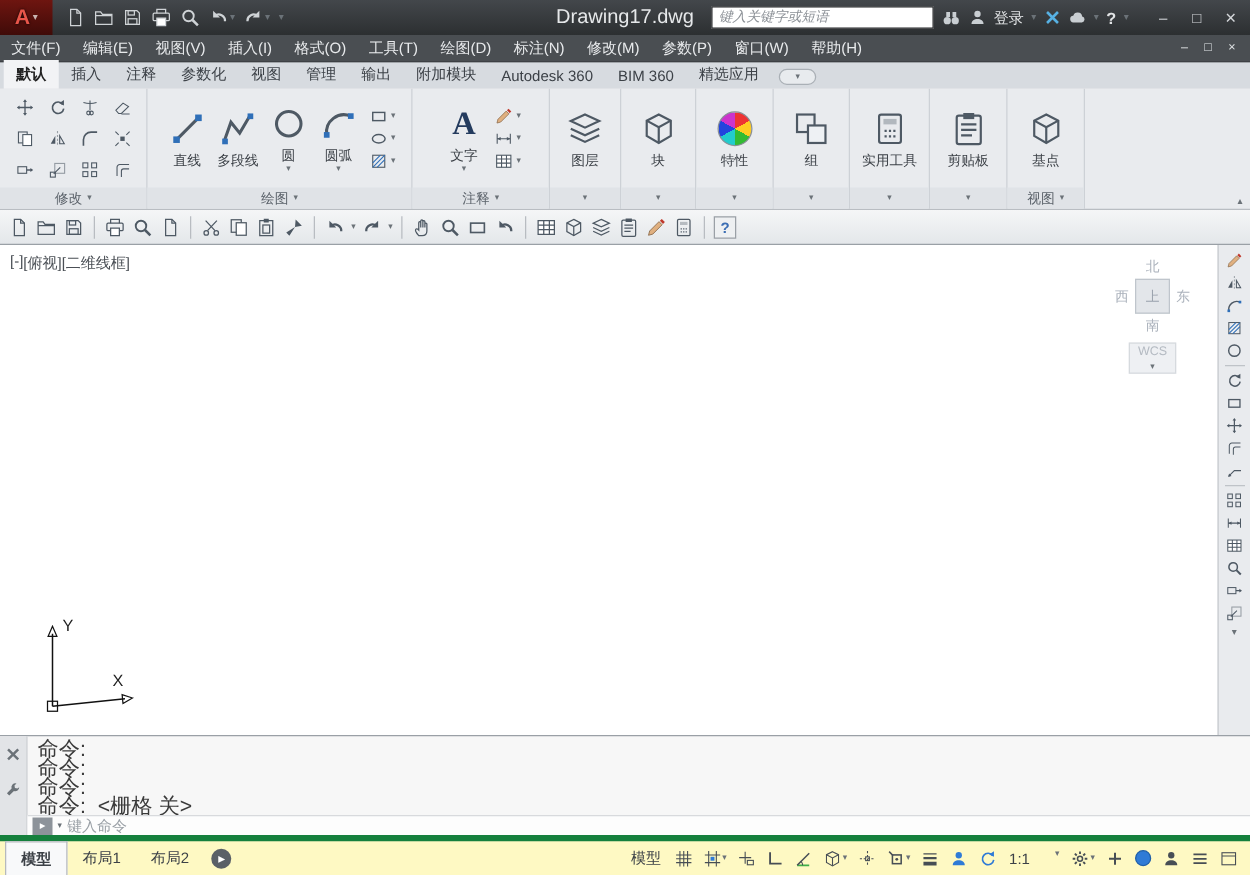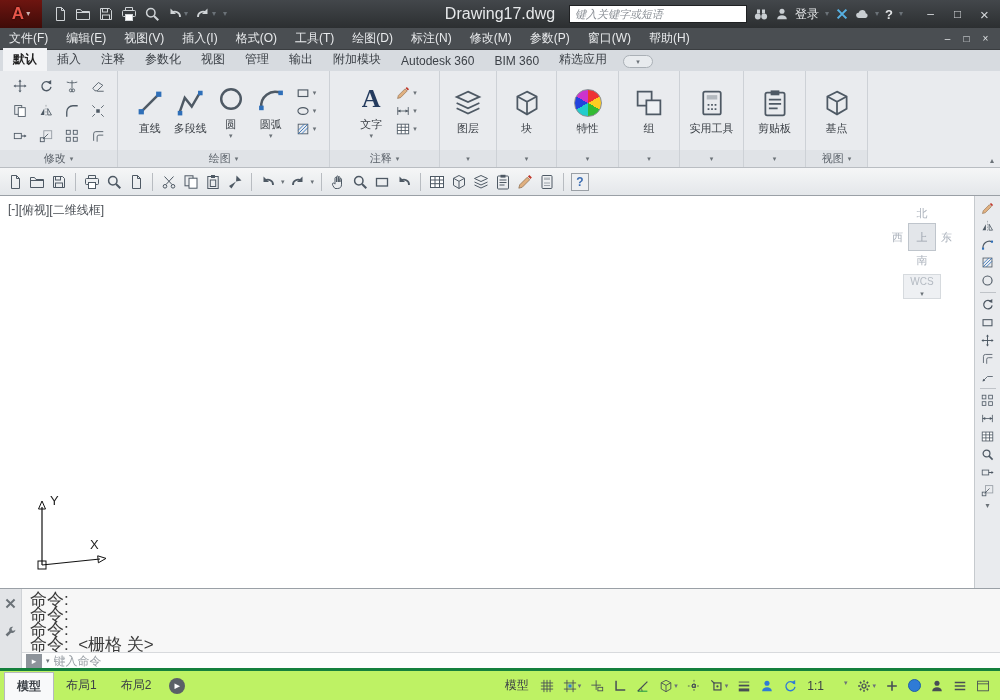--- a/index.html
+++ b/index.html
@@ -110,22 +110,22 @@
   .cmd-lines { flex:1; padding:3px 8px 0; }
   .cmd-line { height:15px; line-height:15px; font-size:17px; color:#3a3a3a; white-space:pre; }
   .cmd-inputrow { height:20px; background:#fdfdfd; border-top:1px solid #d8dadd; display:flex; align-items:center; padding-left:4px; gap:4px; }
   .prompt-box { width:16px; height:14px; background:#8d939a; color:#fff; font-size:9px; display:flex;
     align-items:center; justify-content:center; }
   .cmd-input { flex:1; border:none; outline:none; background:transparent; font-size:12px;
     font-family:"Liberation Sans","DejaVu Sans",sans-serif; color:#ef4444; }
   .cmd-input::placeholder { color:#9aa0a6; }
 
   
-  .statusbar { position:absolute; top:668px; left:0; right:0; height:32px; background:#bef264;
-    border-top:3px solid #15803d; display:flex; align-items:center; padding:0 4px; }
+  .statusbar { position:absolute; top:668px; left:0; right:0; height:32px; background:#fef9c3;
+    border-top:5px solid #15803d; display:flex; align-items:center; padding:0 4px; }
   .sbtab { padding:5px 12px; font-size:12px; color:#3c4147; cursor:pointer; }
   .sbtab.active { background:#f8f9fa; border:1px solid #b5b9be; border-bottom:none; font-weight:bold; }
   .newlayout { width:16px; height:16px; border-radius:50%; background:#5a6067; color:#fff; font-size:11px;
     display:flex; align-items:center; justify-content:center; margin-left:6px; }
   .sb-right { margin-left:auto; display:flex; align-items:center; gap:5px; padding-right:4px; }
   .sb-model { font-size:12px; color:#3c4147; margin-right:4px; }
   .sbic { display:inline-flex; align-items:center; gap:1px; padding:2px; cursor:pointer; }
   .sbic .ic { color:#474e55; }
   .sbic.on .ic { color:#2f7bd6; }
   .scalebtn { display:flex; align-items:flex-start; gap:20px; font-size:12px; color:#3c4147; padding:2px 3px; }

